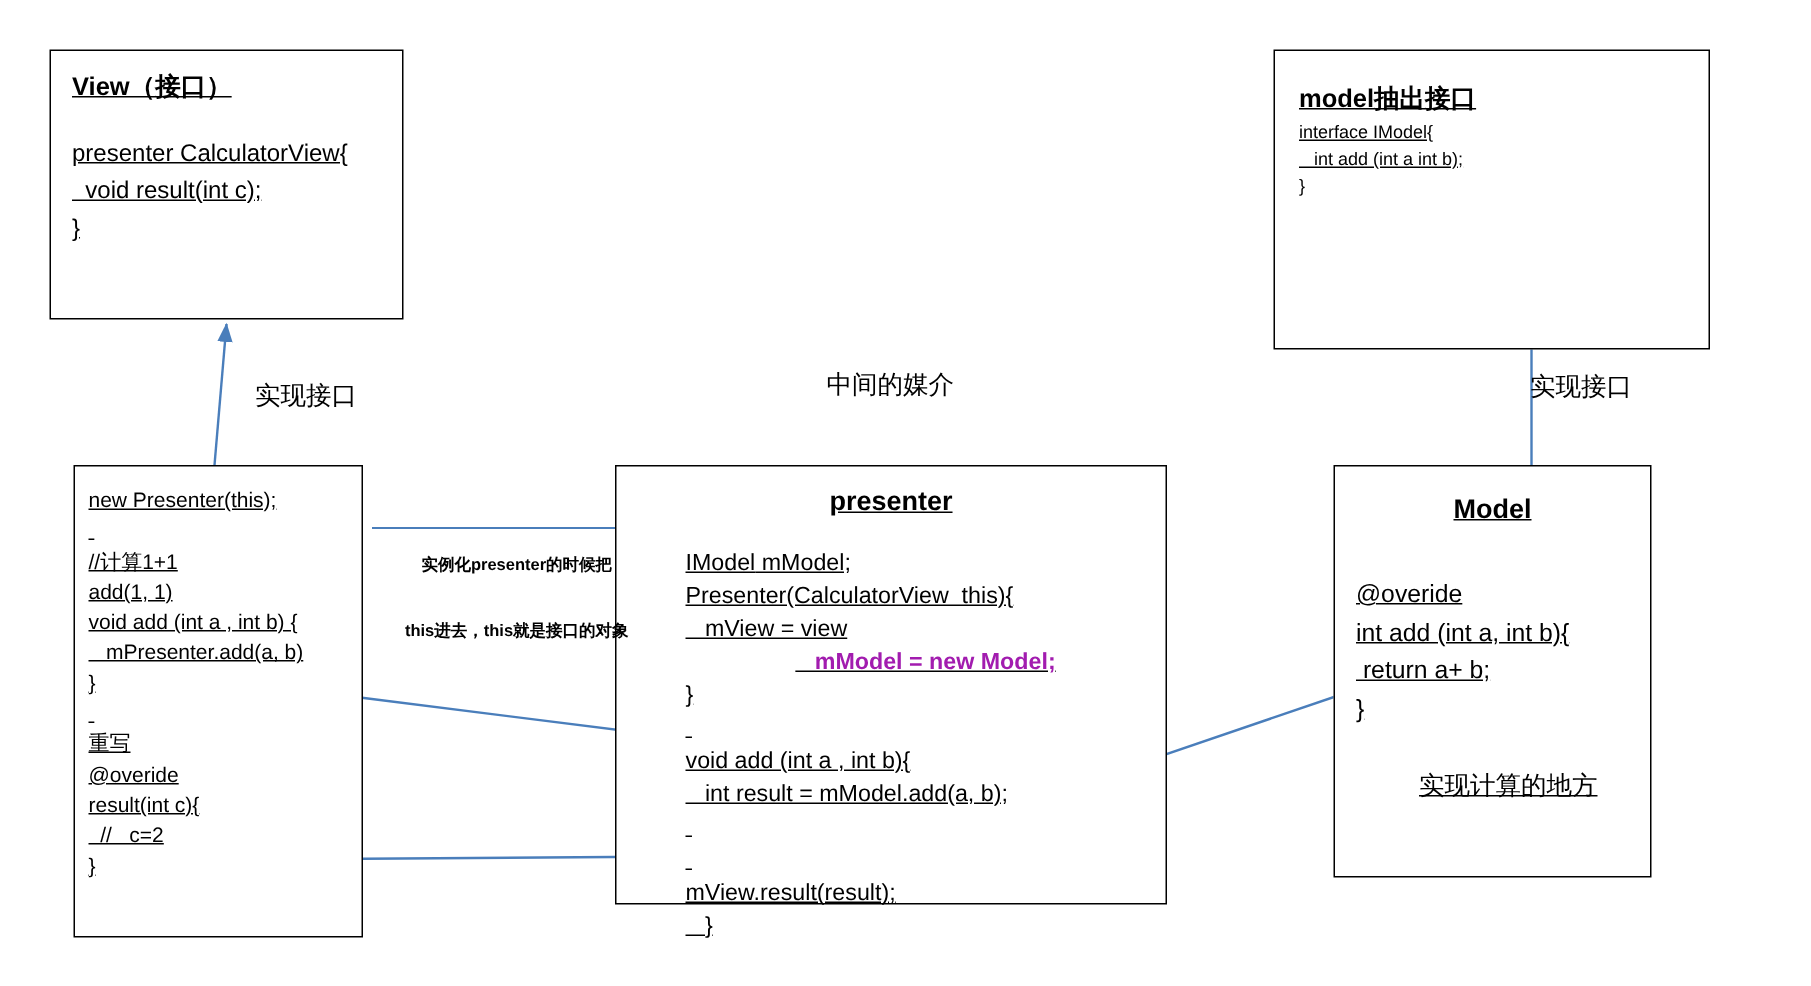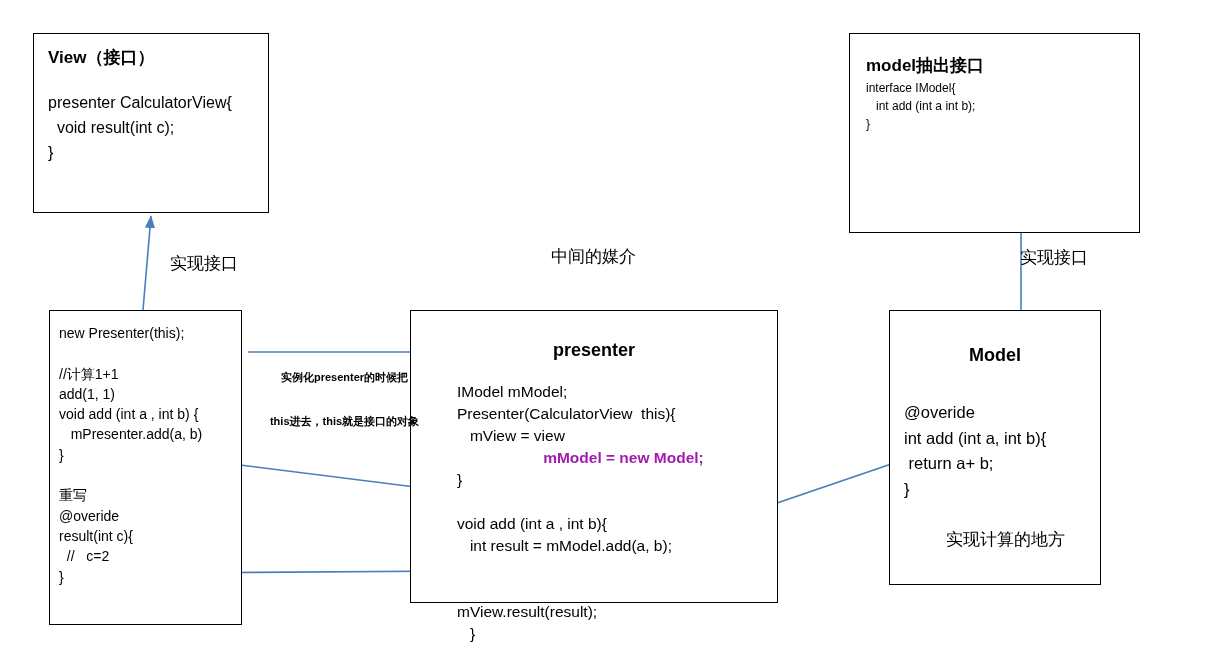--- a/index.html
+++ b/index.html
@@ -13,30 +13,30 @@
     height: 657px;
     background: #ffffff;
     font-family: "Liberation Sans", sans-serif;
     overflow: hidden;
   }
   .box {
     position: absolute;
     border: 1px solid #000000;
     background: #ffffff;
     box-sizing: border-box;
+    text-decoration: underline;
   }
   .box-title {
     font-weight: bold;
     font-size: 17px;
     color: #000000;
     white-space: pre;
   }
   .box-title.center {
     text-align: center;
-    margin-top: 16px;
   }
   .code {
     font-size: 15.5px;
     color: #000000;
     white-space: pre;
     line-height: 1.42;
   }
   .code.red {
     color: #a21caf;
     font-weight: bold;

